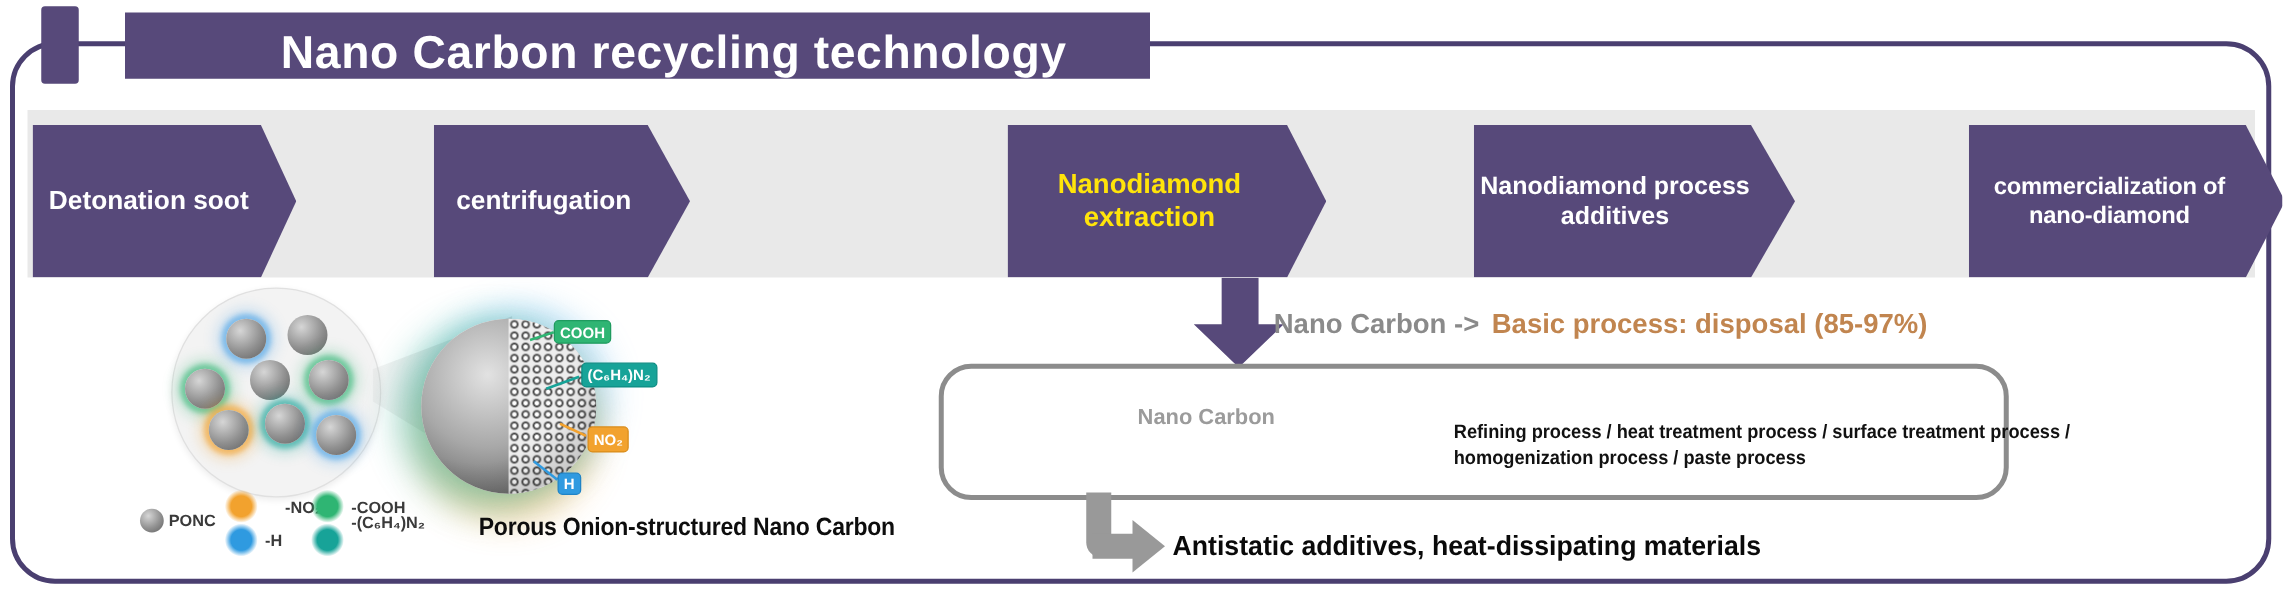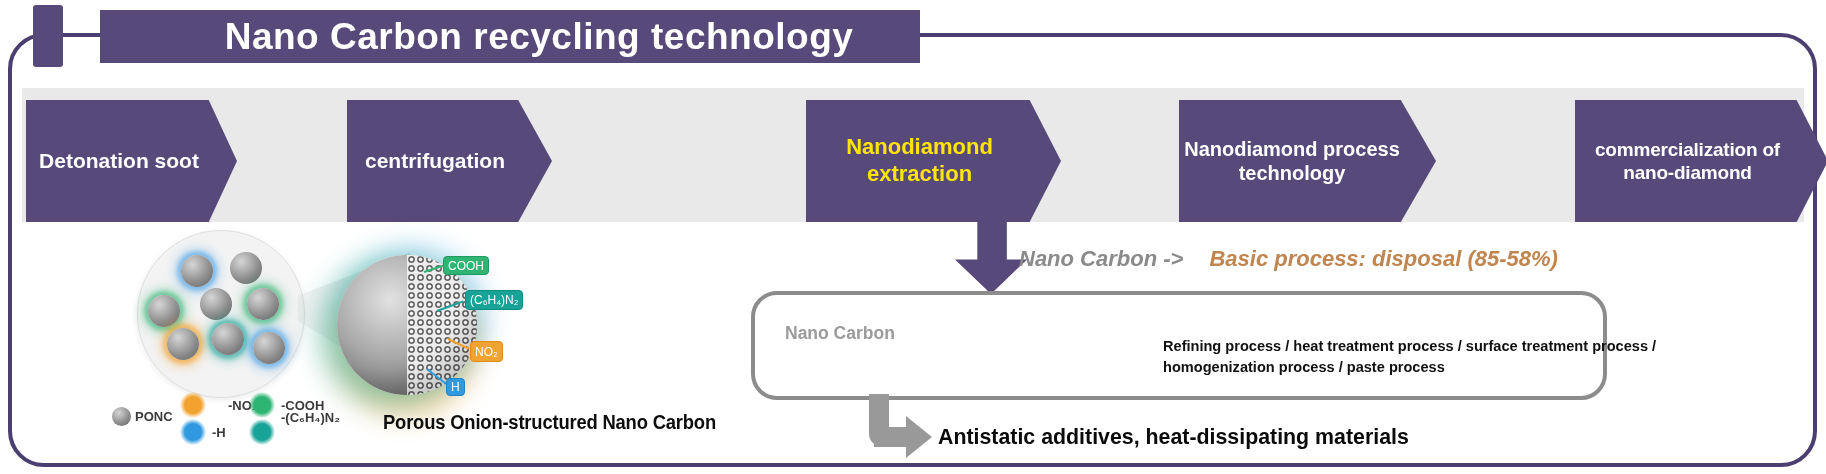--- a/index.html
+++ b/index.html
@@ -5,21 +5,21 @@
   html,body{margin:0;padding:0;background:#ffffff;}
   .canvas{position:relative;width:1826px;height:474px;background:#ffffff;
           font-family:"Liberation Sans", sans-serif;overflow:hidden;}
 
   
   .page-border{position:absolute;left:8px;top:33px;width:1801px;height:426px;
                border:4px solid #4a3f70;border-radius:36px;}
   .accent-square{position:absolute;left:33px;top:5px;width:30px;height:62px;
                  background:#57497a;border-radius:3px;}
   .title-banner{position:absolute;left:100px;top:10px;width:820px;height:53px;
-                background:#57497a;display:flex;align-items:center;justify-content:center;}
+                background:#57497a;display:flex;align-items:flex-end;justify-content:center;}
   .page-title{color:#ffffff;font-weight:bold;font-size:37px;letter-spacing:.5px;
               padding-left:58px;white-space:nowrap;}
 
   
   .band{position:absolute;left:22px;top:88px;width:1782px;height:134px;background:#e9e9e9;}
   .chev{position:absolute;top:100px;height:122px;background:#57497a;color:#ffffff;
         font-weight:bold;display:flex;align-items:center;justify-content:center;
         text-align:center;line-height:1.22;}
   .chev-1{left:26px;width:186px;padding-right:25px;font-size:21px;
           clip-path:polygon(0 0,86.6% 0,100% 50%,86.6% 100%,0 100%);}
@@ -30,28 +30,28 @@
   .chev-4{left:1179px;width:226px;padding-right:31px;font-size:20px;
           clip-path:polygon(0 0,86.3% 0,100% 50%,86.3% 100%,0 100%);}
   .chev-5{left:1575px;width:225px;padding-right:28px;font-size:19px;letter-spacing:-.2px;
           clip-path:polygon(0 0,87.6% 0,100% 50%,87.6% 100%,0 100%);}
   .step-highlight{color:#ffe40a;}
 
   
   .down-arrow{position:absolute;left:955px;top:222px;width:72px;height:72px;background:#57497a;
               clip-path:polygon(31% 0,72% 0,72% 52%,100% 52%,50% 100%,0 52%,31% 52%);}
   .disposal{position:absolute;left:1019px;top:246px;font-size:22px;font-weight:bold;
-            white-space:nowrap;display:flex;gap:26px;font-style:italic;}
+            white-space:nowrap;display:flex;gap:10px;}
   .disposal .prefix{color:#8a8a8a;}
   .disposal .hl{color:#c1854f;}
 
   
   .rbox{position:absolute;left:751px;top:291px;width:848px;height:101px;background:#ffffff;
         border:4px solid #8c8c8c;border-radius:26px;}
-  .rbox-left{position:absolute;left:30px;top:28px;width:360px;text-align:left;
+  .rbox-left{position:absolute;left:30px;top:28px;width:360px;text-align:center;
              color:#9b9b9b;font-weight:bold;font-size:17.5px;line-height:21px;white-space:nowrap;}
   .rbox-right{position:absolute;left:408px;top:40px;color:#111111;font-weight:bold;
               font-size:15.5px;line-height:21px;transform:scaleX(.94);transform-origin:left center;}
   .rbox-right div{white-space:nowrap;}
 
   
   .elbow-v{position:absolute;left:869px;top:394px;width:20px;height:52px;background:#999999;
            border-bottom-left-radius:12px;}
   .elbow-h{position:absolute;left:874px;top:427px;width:34px;height:20px;background:#999999;}
   .elbow-head{position:absolute;left:906px;top:416px;width:0;height:0;
@@ -81,21 +81,21 @@
               box-shadow:-14px 6px 28px 4px rgba(26,170,150,.45),
                          -2px 20px 26px 2px rgba(240,160,40,.42),
                          10px -8px 24px 2px rgba(90,180,235,.38);}
   .big-sphere .porous{position:absolute;right:0;top:0;width:50%;height:100%;
               background-color:#e8e8e8;
               background-image:radial-gradient(circle, #ffffff 1.2px, #3a3a3a 2.6px, #ededed 4px);
               background-size:9px 9px;}
   .big-sphere .shade{position:absolute;inset:0;border-radius:50%;
               background:radial-gradient(circle at 32% 28%, rgba(0,0,0,0) 55%, rgba(0,0,0,.30));}
 
-  .badge{position:absolute;color:#ffffff;font-weight:normal;font-size:12px;
+  .badge{position:absolute;color:#ffffff;font-weight:bold;font-size:12px;
          display:flex;align-items:center;justify-content:center;border-radius:4px;
          white-space:nowrap;padding:0 4px;}
   .badge-cooh  {left:443px;top:256px;height:17px;background:#2fb573;border:1.5px solid #1f9b5f;}
   .badge-c6h4n2{left:465px;top:290px;height:18px;background:#17a398;border:1.5px solid #0d8c82;text-align:right;}
   .badge-no2   {left:470px;top:341px;height:19px;background:#f2a22e;border:1.5px solid #d98c1a;}
   .badge-h     {left:446px;top:378px;height:16px;background:#2f9ae0;border:1.5px solid #1f83c6;}
   .conn{position:absolute;height:2px;transform-origin:left center;}
   .conn-cooh  {left:424px;top:271px;width:20px;background:#2fb573;transform:rotate(-18deg);}
   .conn-c6h4n2{left:437px;top:310px;width:28px;background:#17a398;transform:rotate(-20deg);}
   .conn-no2   {left:448px;top:338px;width:23px;background:#f2a22e;transform:rotate(25deg);}
@@ -127,30 +127,30 @@
   <div class="chev chev-2">
     <span>centrifugation</span>
   </div>
   <div class="chev chev-1">
     <span>Detonation soot</span>
   </div>
   <div class="chev chev-3 step-highlight">
     <span>Nanodiamond extraction</span>
   </div>
   <div class="chev chev-4">
-    <span>Nanodiamond process technology</span>
+    <span>Nanodiamond process additives</span>
   </div>
   <div class="chev chev-5">
     <span>commercialization of nano-diamond</span>
   </div>
 
   <div class="down-arrow"></div>
   <div class="disposal">
     <span class="prefix">Nano Carbon -&gt;</span>
-    <span class="hl">Basic process: disposal (85-58%)</span>
+    <span class="hl">Basic process: disposal (85-97%)</span>
   </div>
 
   <div class="rbox">
     <div class="rbox-left">
       <div>Nano Carbon</div>
     </div>
     <div class="rbox-right">
       <div>Refining process / heat treatment process / surface treatment process /</div>
       <div>homogenization process / paste process</div>
     </div>

